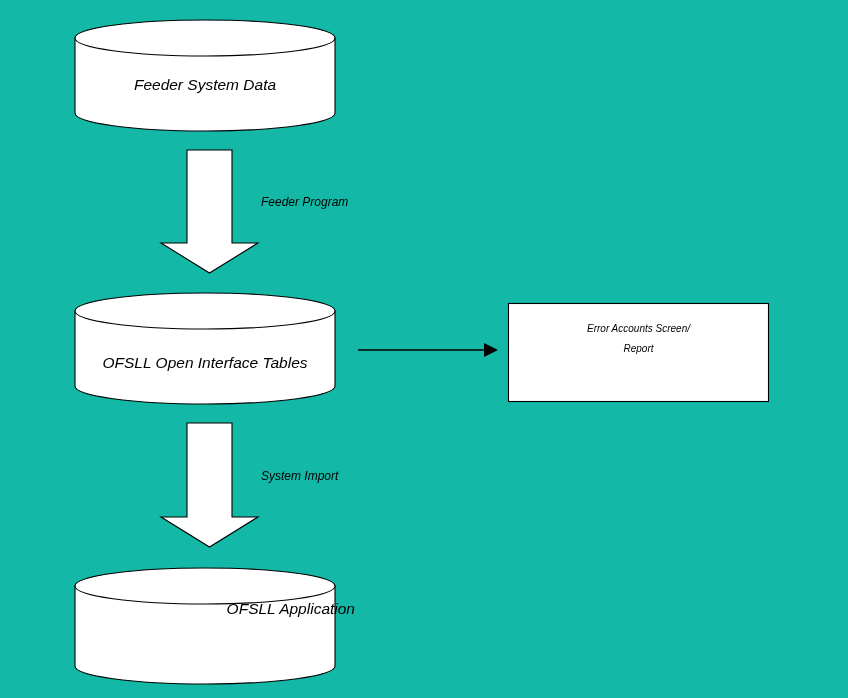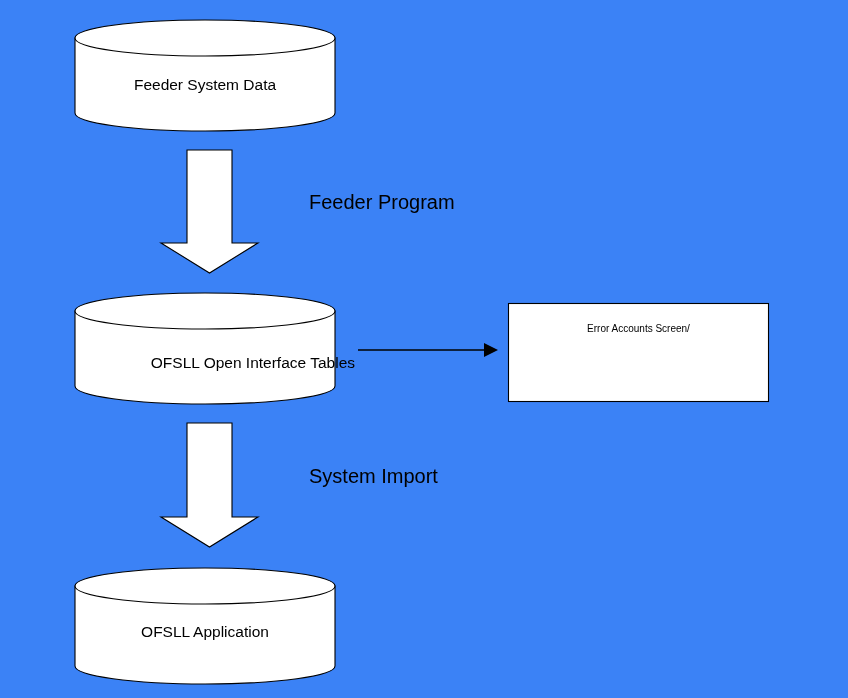--- a/index.html
+++ b/index.html
@@ -9,22 +9,23 @@
     background: #ffffff;
   }
   body {
     font-family: "Liberation Sans", sans-serif;
     color: #000000;
   }
   #diagram-root {
     position: relative;
     width: 848px;
     height: 698px;
-    background: #3b82f6;
+    background: #14b8a6;
     overflow: hidden;
+    font-style: italic;
   }
   #diagram-svg {
     position: absolute;
     left: 0;
     top: 0;
     width: 848px;
     height: 698px;
     display: block;
   }
   .shape-outline {
@@ -64,27 +65,26 @@
     font-size: 15.5px;
     line-height: 19px;
     color: #000000;
     text-align: center;
     white-space: nowrap;
     user-select: none;
   }
   .edge-label {
     position: absolute;
     font-family: "Liberation Sans", sans-serif;
-    font-size: 20px;
+    font-size: 12px;
     line-height: 19px;
     color: #000000;
     text-align: left;
     white-space: nowrap;
     user-select: none;
-    margin-left: 48px;
   }
   .box-label {
     position: absolute;
     font-family: "Liberation Sans", sans-serif;
     font-size: 10px;
     line-height: 20px;
     color: #000000;
     text-align: center;
     user-select: none;
   }
@@ -127,23 +127,24 @@
       <path class="cyl-body" d="M 75,586 L 75,666 A 130,18 0 0 0 335,666 L 335,586 Z"></path>
       <ellipse class="cyl-top" cx="205" cy="586" rx="130" ry="18"></ellipse>
     </g>
 
   </svg>
 
   <div class="node-label" style="left:55px; top:75px; width:300px;">Feeder System Data</div>
 
   <div class="edge-label" style="left:261px; top:193px;">Feeder Program</div>
 
-  <div class="node-label" style="left:55px; top:353px; width:300px;text-align:right;">OFSLL Open Interface Tables</div>
+  <div class="node-label" style="left:55px; top:353px; width:300px;">OFSLL Open Interface Tables</div>
 
   <div class="box-label" style="left:518px; top:319px; width:241px;">
     <div>Error Accounts Screen/</div>
+    <div>Report</div>
   </div>
 
   <div class="edge-label" style="left:261px; top:467px;">System Import</div>
 
-  <div class="node-label" style="left:55px; top:622px; width:300px;">OFSLL Application</div>
+  <div class="node-label" style="left:55px; top:599px; width:300px;text-align:right;">OFSLL Application</div>
 
 </div>
 
 </body></html>

